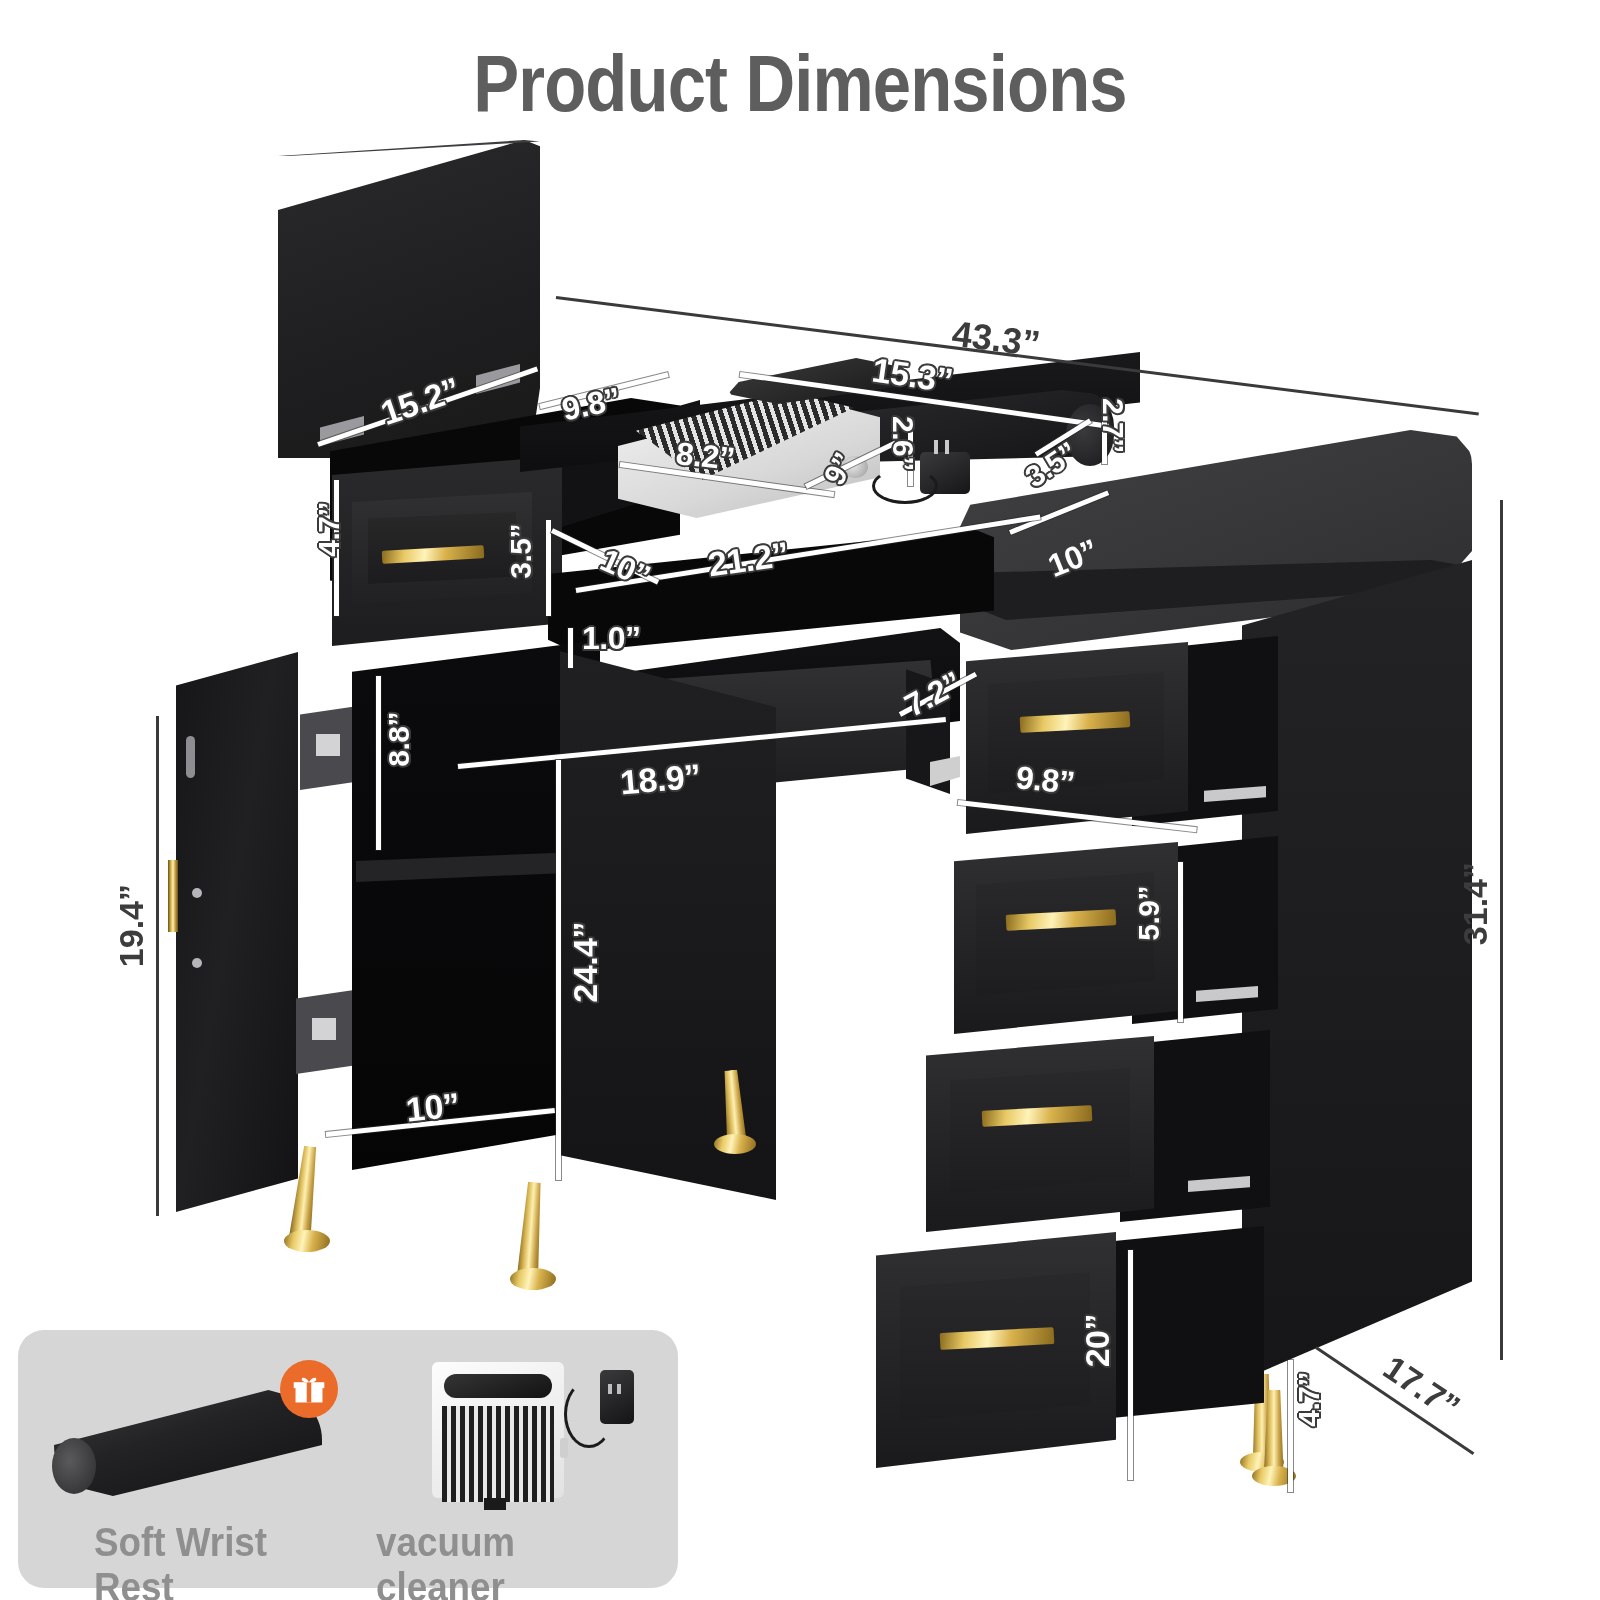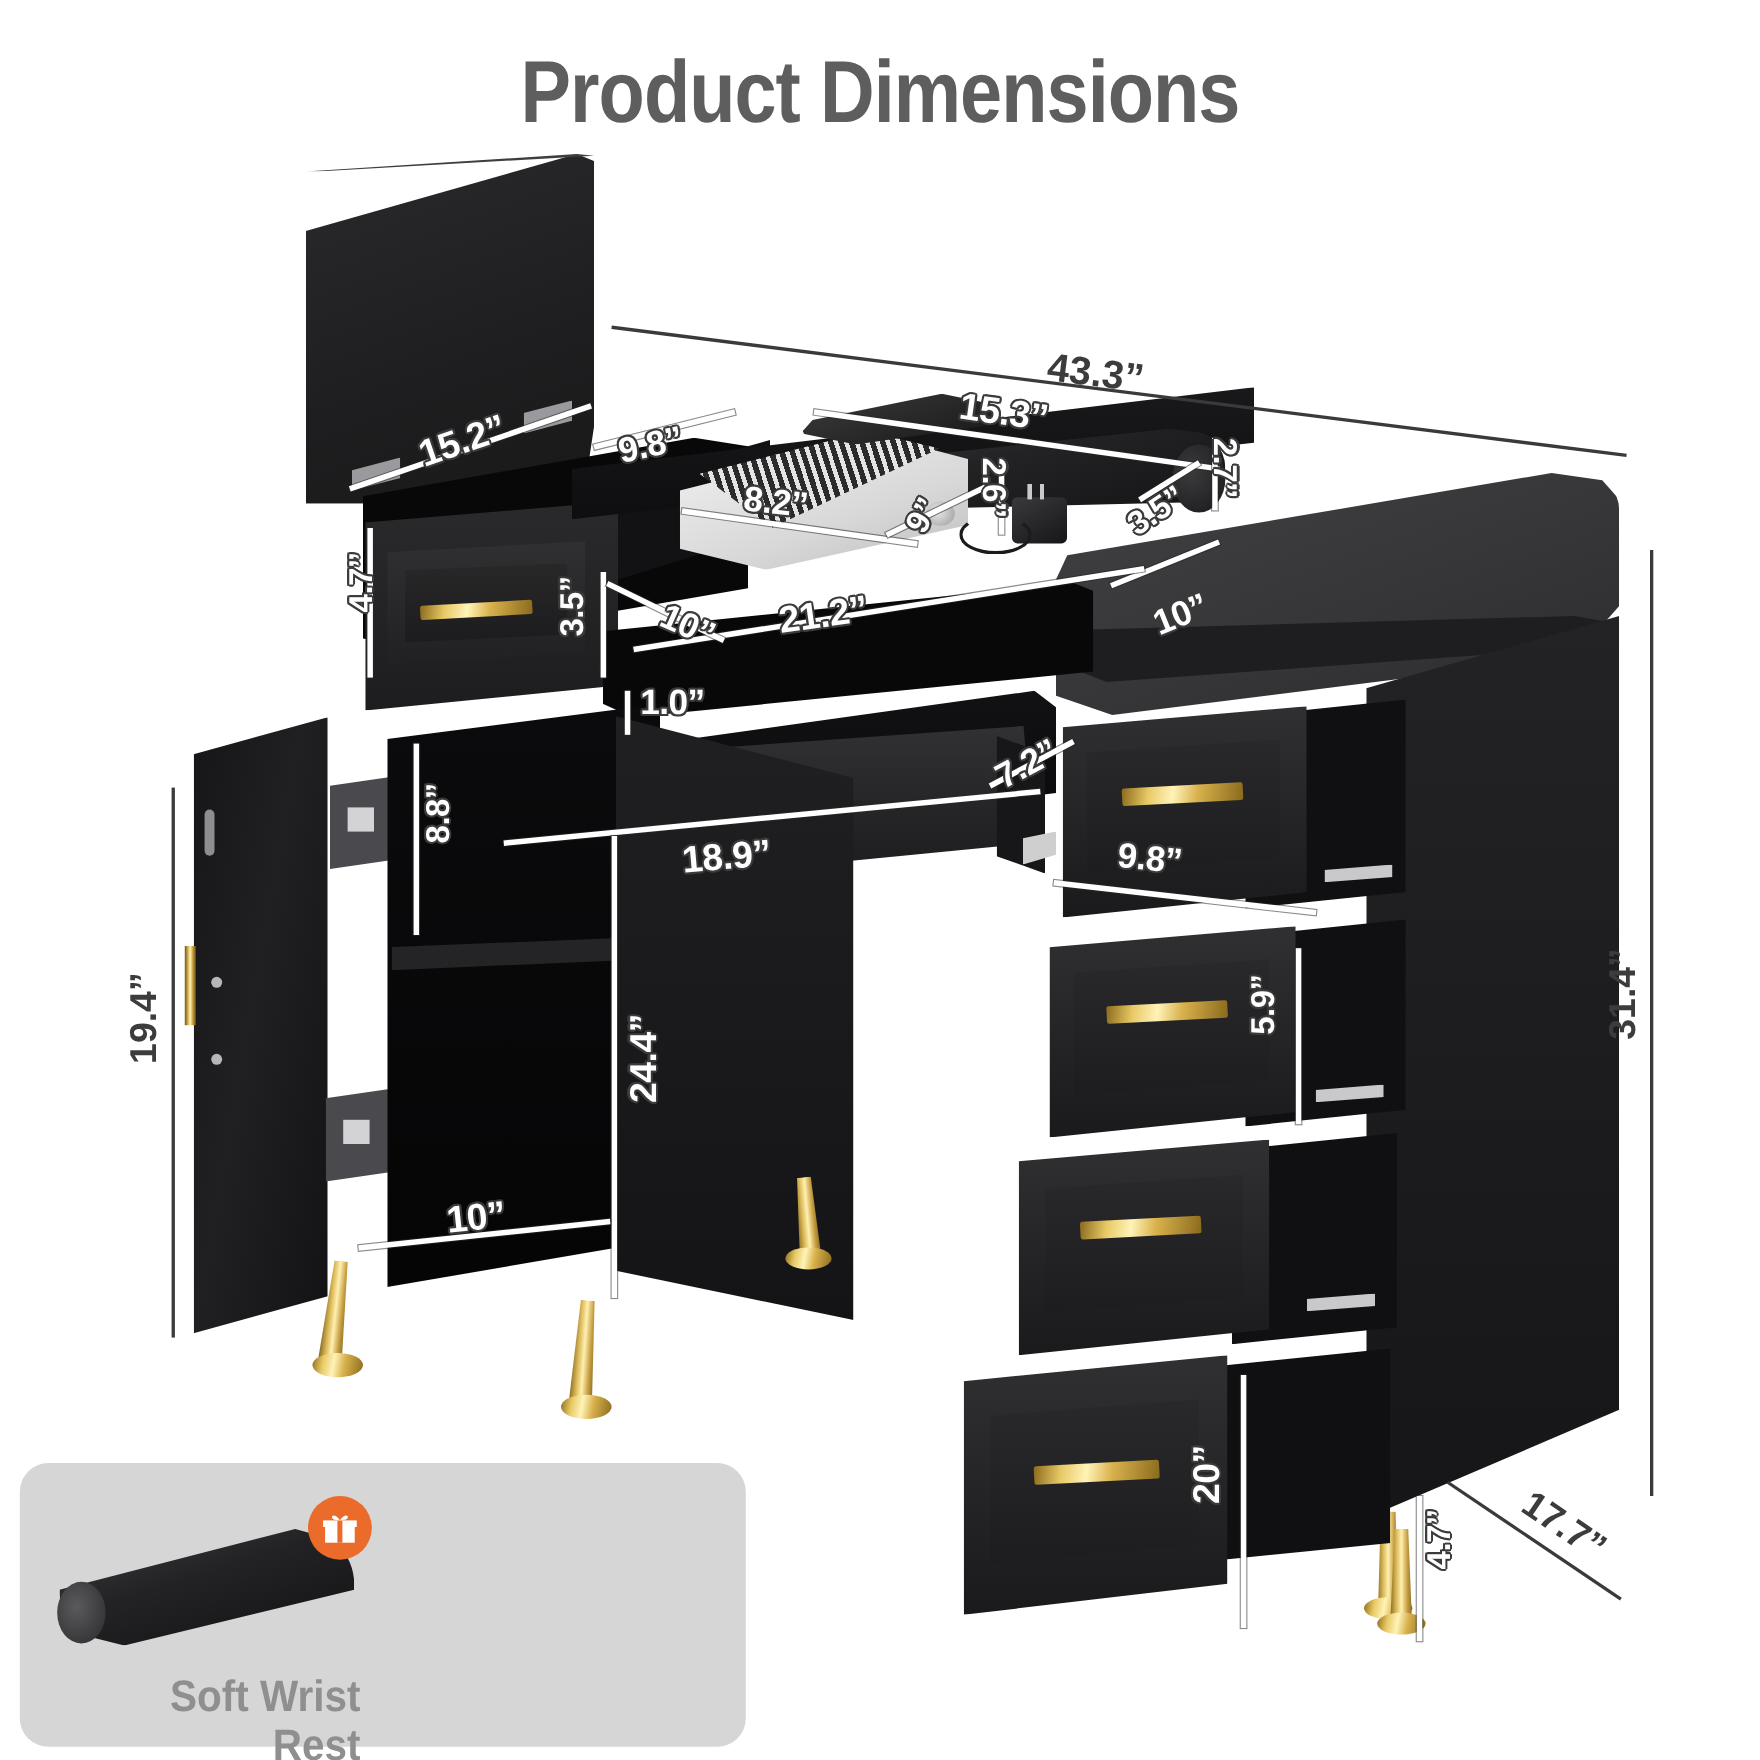--- a/index.html
+++ b/index.html
@@ -328,32 +328,50 @@
   <div class="dl-dark" style="left:1316px;top:1346px;width:190px;height:3px;transform:rotate(34deg);transform-origin:left center;"></div>
   <div class="dim-dark" style="left:1380px;top:1368px;font-size:34px;transform:rotate(34deg);">17.7”</div>
 
   <div class="dl-dark" style="left:1500px;top:500px;width:3px;height:860px;"></div>
   <div class="dim-dark" style="left:1456px;top:862px;font-size:34px;writing-mode:vertical-rl;transform:rotate(180deg);">31.4”</div>
 
 </div>
 
 <div id="legend">
 
-  <div style="position:absolute;left:0;top:0;width:330px;height:258px;text-align:right;">
+  <div style="position:absolute;left:0;top:0;width:330px;height:258px;">
     <div class="shape" style="left:36px;top:60px;width:268px;height:106px;
                 clip-path:polygon(0 52%, 80% 0, 100% 14%, 100% 52%, 22% 100%, 0 86%);
                 background:linear-gradient(162deg,#3d3d3f 0%,#232325 42%,#111113 100%);
                 border-radius:50px;"></div>
     <div class="shape" style="left:34px;top:108px;width:44px;height:56px;border-radius:50%;
                 background:radial-gradient(ellipse at 40% 40%,#5a5a5d,#2a2a2c);"></div>
     <div class="gift-badge" style="left:262px;top:30px;">
       <svg width="34" height="34" viewBox="0 0 24 24" aria-hidden="true">
         <rect x="2.5" y="10" width="19" height="11.5" fill="#ffffff"></rect>
         <rect x="1.2" y="7.2" width="21.6" height="4.2" fill="#ffffff"></rect>
         <rect x="10.4" y="7.2" width="3.2" height="14.3" fill="#ea6b2a"></rect>
         <path d="M12 7.2 C10 3.6 6.6 3.2 6.9 5.4 C7.2 7 9.8 7.2 12 7.2Z" fill="#ffffff"></path>
         <path d="M12 7.2 C14 3.6 17.4 3.2 17.1 5.4 C16.8 7 14.2 7.2 12 7.2Z" fill="#ffffff"></path>
       </svg>
     </div>
     <div class="leg-label" style="left:76px;top:190px;">Soft Wrist Rest</div>
   </div>
 
+  <div style="position:absolute;left:330px;top:0;width:330px;height:258px;">
+    <div class="shape" style="left:84px;top:32px;width:132px;height:136px;border-radius:6px;
+                background:linear-gradient(150deg,#fdfdfd,#e2e2e2);"></div>
+    <div class="shape" style="left:96px;top:44px;width:108px;height:24px;border-radius:12px;
+                background:linear-gradient(160deg,#353535,#121212);"></div>
+    <div class="shape" style="left:94px;top:76px;width:112px;height:96px;
+                background:repeating-linear-gradient(90deg,#1f1f1f 0 5px,#e9e9e9 5px 9px);"></div>
+    <div class="shape" style="left:212px;top:108px;width:8px;height:20px;border-radius:3px;background:#cfcfcf;"></div>
+    <div class="shape" style="left:136px;top:168px;width:22px;height:12px;background:#1a1a1a;"></div>
+    <div class="shape" style="left:252px;top:40px;width:34px;height:54px;border-radius:5px;
+                background:linear-gradient(150deg,#3a3a3c,#141416);"></div>
+    <div class="shape" style="left:260px;top:54px;width:18px;height:10px;
+                background:repeating-linear-gradient(90deg,#bdbdbd 0 4px,transparent 4px 9px);"></div>
+    <div class="shape" style="left:216px;top:50px;width:44px;height:62px;
+                border:3px solid #1b1b1d;border-radius:50%;
+                border-right-color:transparent;border-top-color:transparent;"></div>
+    <div class="leg-label" style="left:28px;top:190px;">vacuum cleaner</div>
+  </div>
 </div>
 
 </body></html>

